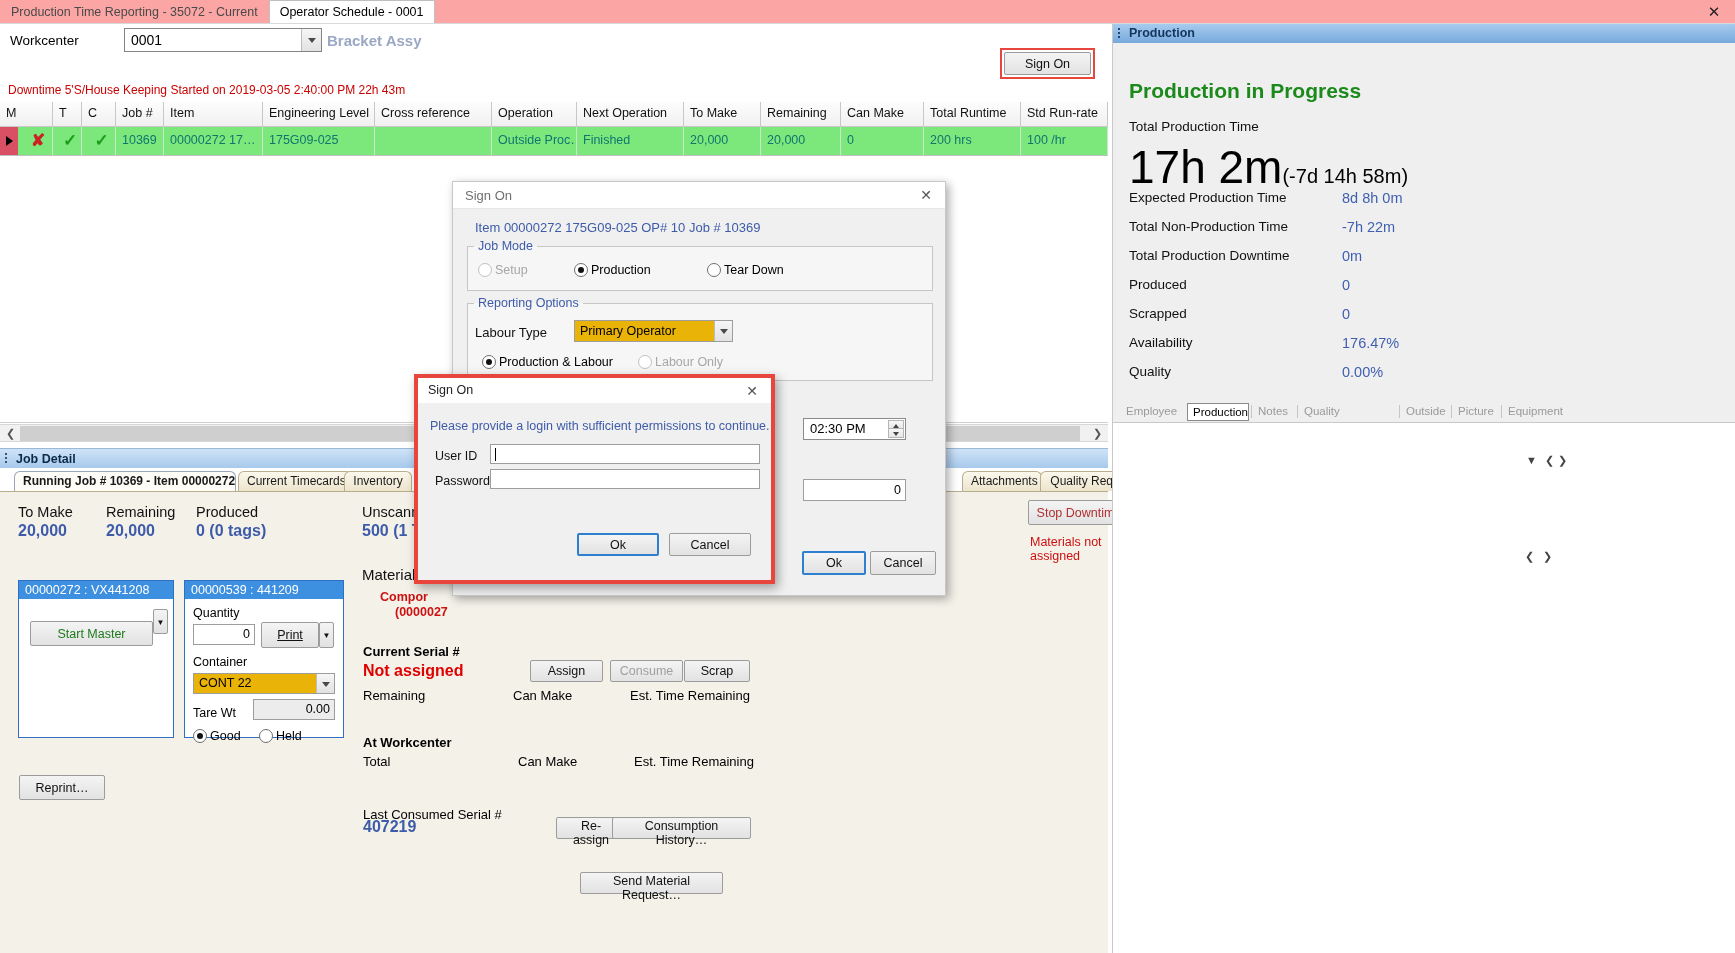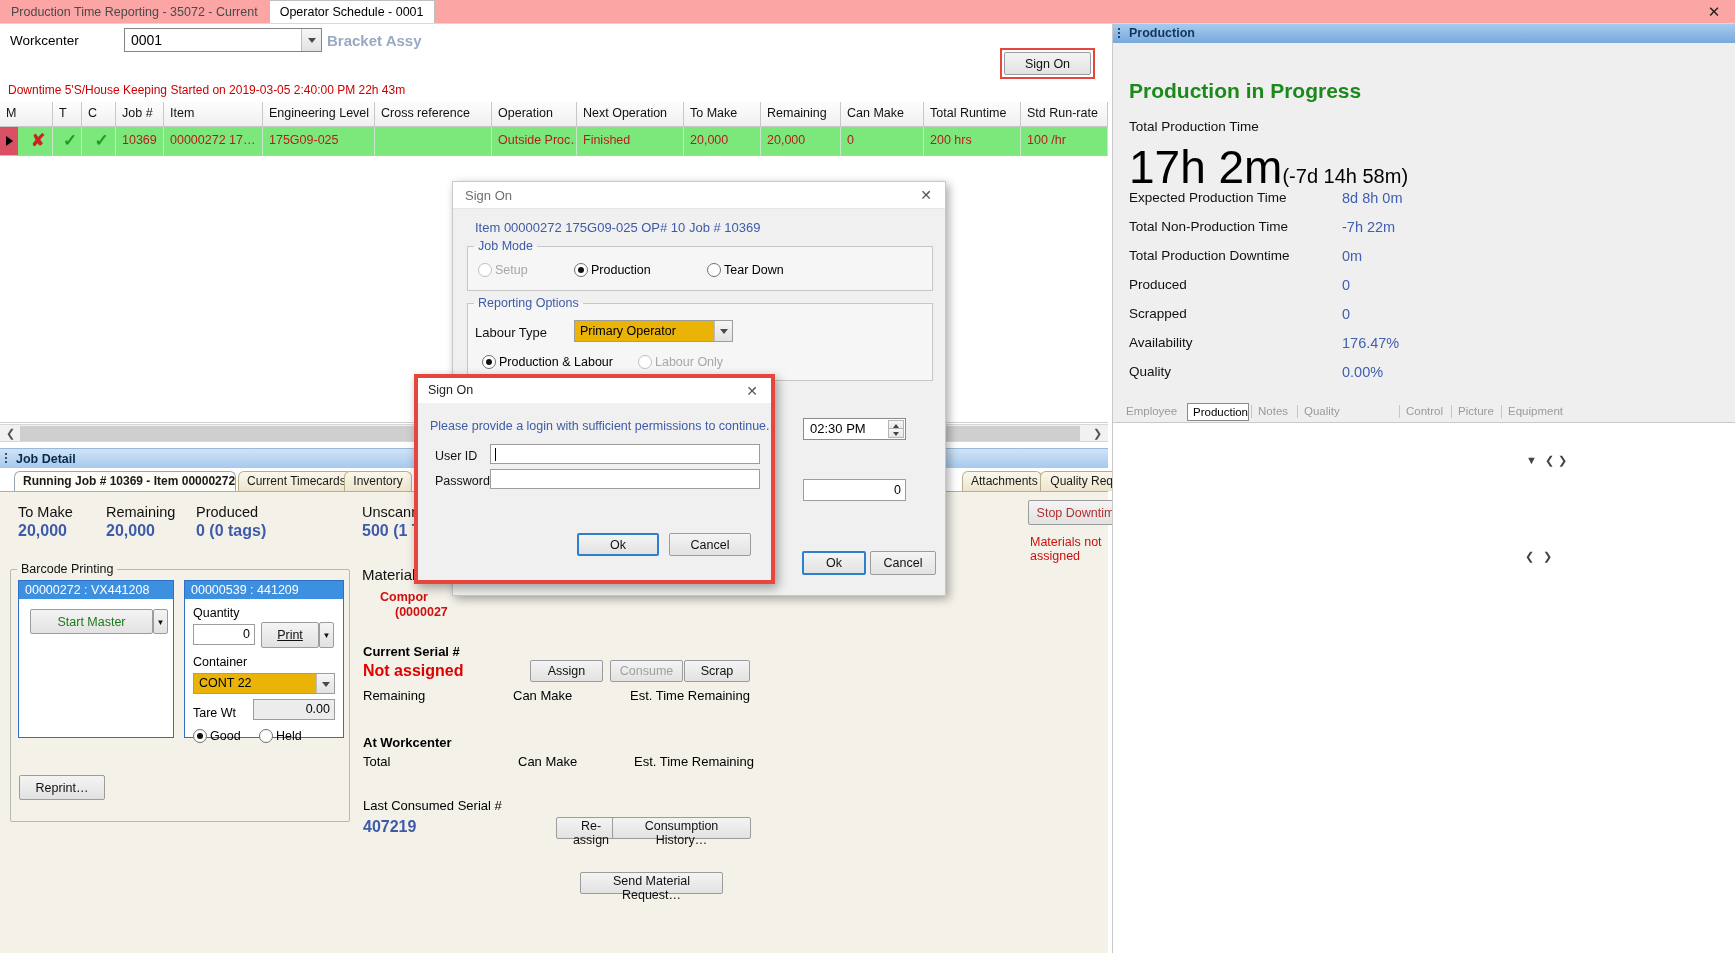--- a/index.html
+++ b/index.html
@@ -81,21 +81,21 @@
   .gh {
     border:1px solid #c8c8c8; border-left:none; border-top:none;
     background:linear-gradient(#fdfdfd,#f0f0f0);
     font-size:12.5px; line-height:23px; padding-left:6px;
     color:#111; overflow:hidden; white-space:nowrap;
   }
   .grow { display:flex; height:29px; background:#7ce87c; }
   .gc {
     border-right:1px solid #c9e8c9; border-bottom:1px solid #bfbfbf;
     font-size:12.5px; line-height:27px; padding-left:6px;
-    overflow:hidden; white-space:nowrap; color:#b91c1c;
+    overflow:hidden; white-space:nowrap; color:#0f766e;
   }
   .rowmark {
     width:18px; background:#d94f63; position:relative;
     border-bottom:1px solid #bfbfbf;
   }
   .rowmark:after{
     content:""; position:absolute; left:6px; top:9px;
     border-top:5px solid transparent; border-bottom:5px solid transparent;
     border-left:7px solid #000;
   }
@@ -155,21 +155,21 @@
     background:#3d8fe0; color:#fff; font-size:12.5px;
   }
 
   .btn {
     background:linear-gradient(#f4f4f4,#e2e2e2);
     border:1px solid #9c9c9c; font-size:12.5px; color:#111;
     text-align:center; cursor:pointer; border-radius:2px;
     font-family:"Liberation Sans", sans-serif;
   }
   .btn.disabled { color:#a0a0a0; }
-  .btn.green { color:#1d7a1d; }
+  .btn.green { color:#1d7a1d;margin-top:12px; }
   .btn.red { color:#b03030; }
 
   .txt {
     border:1px solid #9d9d9d; background:#fff; font-size:12.5px;
     text-align:right; padding-right:4px; line-height:18px;
   }
   .txt.ro { background:#ececec; }
 
   .sel {
     border:1px solid #9d9d9d; background:#eab308; font-size:12.5px;
@@ -376,23 +376,20 @@
       </div>
       <div class="kpi" style="left:196px; top:12px;">
         <div class="t">Produced</div>
         <div class="v">0 (0 tags)</div>
       </div>
       <div class="kpi" style="left:362px; top:12px;">
         <div class="t">Unscann</div>
         <div class="v">500 (1 T</div>
       </div>
 
-      <fieldset class="grp" style="left:10px; top:70px; width:340px; height:260px;">
-        <legend>Barcode Printing</legend>
-      </fieldset>
 
       <div class="bcpanel" style="left:18px; top:88px; width:156px; height:158px;">
         <div class="bctitle">00000272 : VX441208</div>
         <button class="btn green" style="position:absolute; left:11px; top:28px; width:123px; height:25px;">Start Master</button>
         <div class="btn" style="position:absolute; left:134px; top:28px; width:15px; height:25px; line-height:25px; font-size:8px;">▼</div>
       </div>
 
       <div class="bcpanel" style="left:184px; top:88px; width:160px; height:158px;">
         <div class="bctitle">00000539 : 441209</div>
         <div style="position:absolute; left:8px; top:25px; font-size:12.5px;">Quantity</div>
@@ -424,21 +421,21 @@
 
       <button class="btn" style="position:absolute; left:530px; top:168px; width:73px; height:22px;">Assign</button>
       <button class="btn disabled" style="position:absolute; left:610px; top:168px; width:73px; height:22px;">Consume</button>
       <button class="btn" style="position:absolute; left:684px; top:168px; width:66px; height:22px;">Scrap</button>
 
       <div style="position:absolute; left:363px; top:243px; font-size:13px; font-weight:bold;">At Workcenter</div>
       <div style="position:absolute; left:363px; top:262px; font-size:13px;">Total</div>
       <div style="position:absolute; left:518px; top:262px; font-size:13px;">Can Make</div>
       <div style="position:absolute; left:634px; top:262px; font-size:13px;">Est. Time Remaining</div>
 
-      <div style="position:absolute; left:363px; top:306px; font-size:13px;">Last Consumed Serial #</div>
+      <div style="position:absolute; left:363px; top:315px; font-size:13px;">Last Consumed Serial #</div>
       <div style="position:absolute; left:363px; top:326px; font-size:16px; font-weight:bold; color:#3d5ba9;">407219</div>
       <button class="btn" style="position:absolute; left:556px; top:325px; width:70px; height:22px;">Re-assign</button>
       <button class="btn" style="position:absolute; left:612px; top:325px; width:139px; height:22px;">Consumption History…</button>
       <button class="btn" style="position:absolute; left:580px; top:352px; width:143px; height:22px;margin-top:28px;">Send Material Request…</button>
 
       <button class="btn red" style="position:absolute; left:1028px; top:8px; width:102px; height:25px;">Stop Downtime</button>
       <div style="position:absolute; left:1030px; top:43px; font-size:12.5px; color:#cc1111;">Materials not assigned</div>
 
       <button class="btn" style="position:absolute; left:1270px; top:8px; width:97px; height:25px;">Print Job Stats</button>
       <button class="btn disabled" style="position:absolute; left:1367px; top:8px; width:83px; height:25px;">Start Job</button>
@@ -493,21 +490,21 @@
     </div>
 
     <div class="minitabs">
       <div class="mtab" style="left:8px;  width:64px;">Employee</div>
       <div class="mtab active" style="left:74px; width:62px;">Production</div>
       <div class="msep" style="left:138px;"></div>
       <div class="mtab" style="left:140px; width:42px;">Notes</div>
       <div class="msep" style="left:184px;"></div>
       <div class="mtab" style="left:186px; width:98px;">Quality Inspection</div>
       <div class="msep" style="left:286px;"></div>
-      <div class="mtab" style="left:288px; width:48px;">Control</div>
+      <div class="mtab" style="left:288px; width:48px;">Outside</div>
       <div class="msep" style="left:338px;"></div>
       <div class="mtab" style="left:340px; width:46px;">Picture</div>
       <div class="msep" style="left:388px;"></div>
       <div class="mtab" style="left:390px; width:64px;">Equipment</div>
     </div>
 
     <div class="rpbody">
       <div class="arrowbtn" style="left:412px; top:127px;">❮</div>
       <div class="arrowbtn" style="left:430px; top:127px;">❯</div>
     </div>

